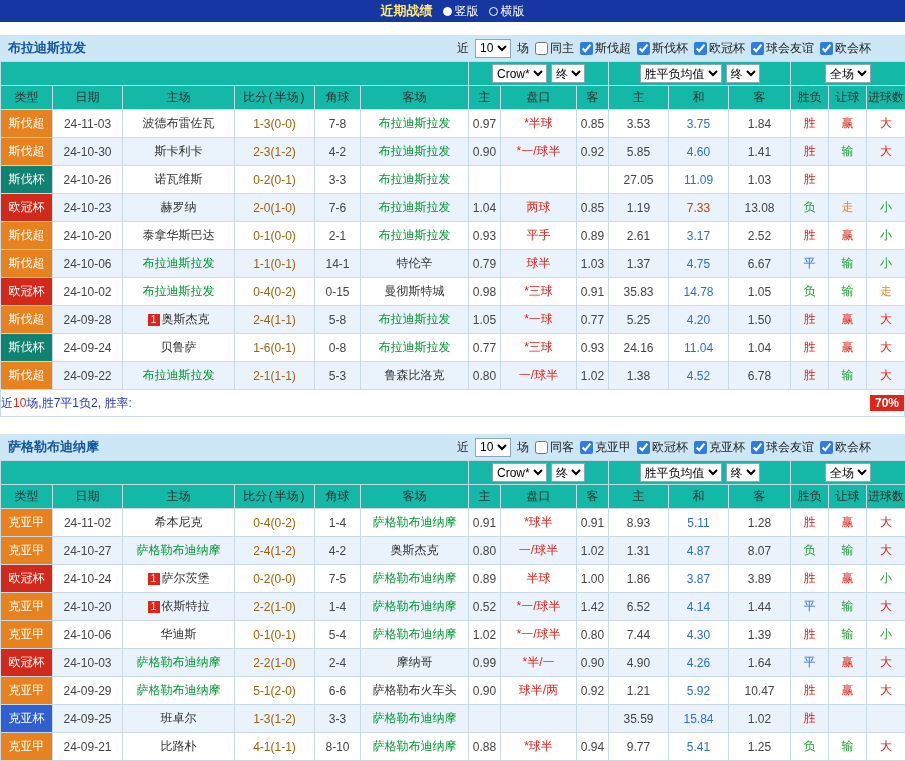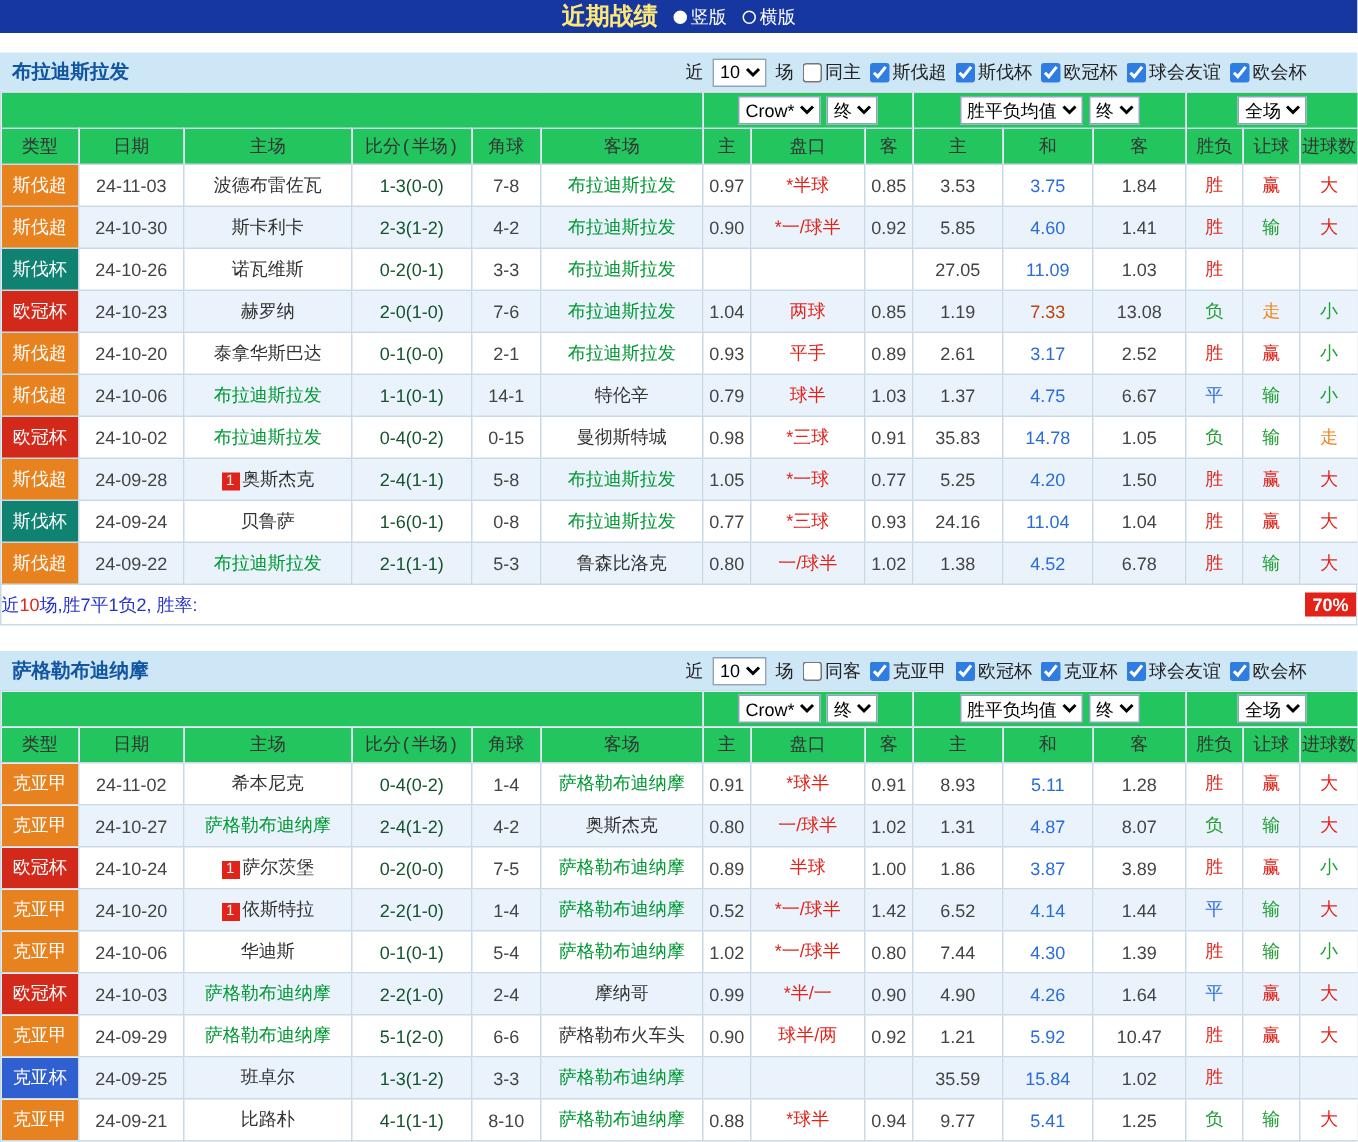--- a/index.html
+++ b/index.html
@@ -1,37 +1,37 @@
 <!DOCTYPE html>
 <html><head>
 <meta charset="utf-8">
 <style>
   html,body{margin:0;padding:0;background:#fff;}
   body{width:905px;font-family:"Liberation Sans","DejaVu Sans",sans-serif;font-size:12px;color:#333;}
   .topbar{height:22px;background:#16379f;display:flex;align-items:center;justify-content:center;gap:10px;}
-  .topbar .title{color:#ffe87a;font-weight:bold;font-size:16px;}
+  .topbar .title{color:#ffe87a;font-weight:bold;font-size:13px;}
   .radio-wrap{display:inline-flex;align-items:center;gap:3px;color:#fff;cursor:pointer;}
   .radio-wrap input{appearance:none;-webkit-appearance:none;width:9px;height:9px;border:1px solid #fff;border-radius:50%;margin:0;background:transparent;}
   .radio-wrap input:checked{background:#fff;}
   .section.sec1{margin-top:13px;}
   .section.sec2{margin-top:17px;}
   .sec-head{height:26px;background:#cde7f7;display:flex;align-items:center;padding:0 8px;}
   .team{color:#1255a0;font-weight:bold;font-size:13px;}
   .filters{margin-left:auto;display:flex;align-items:center;gap:6px;padding-right:26px;color:#222;}
   select{font-size:12px;height:19px;border:1px solid #8ea4b8;background:#fff;}
   .chk{display:inline-flex;align-items:center;gap:2px;cursor:pointer;}
   .chk input{width:13px;height:13px;margin:0;accent-color:#2f7de1;}
   table.tbl{border-collapse:collapse;table-layout:fixed;width:905px;}
   .tbl td{border:1px solid #c9d9e6;text-align:center;height:27px;padding:0 1px;overflow:hidden;white-space:nowrap;}
-  .tbl thead td{height:23px;background:#22c55e;}
+  .tbl thead td{height:23px;background:#14b8a6;}
   .tbl thead tr.labels td{color:#333;font-family:Liberation Mono, monospace;}
   .ctrl-cell select{margin:0 2px;}
   .tbl tbody tr:nth-child(even){background:#eaf3fc;}
   .type-cell{color:#fff;}
-  .score{color:#14532d;margin-top:28px;}
+  .score{color:#a16207;margin-top:28px;}
   .hc{color:#e2231a;margin-left:29px;}
   .muted{color:#444;}
   .team-hl{color:#009933;}
   .badge1{display:inline-block;width:12px;height:12px;line-height:12px;background:#e2231a;color:#fff;font-size:10px;margin-right:2px;text-align:center;}
   .summary{height:26px;border:1px solid #c9d9e6;border-top:none;display:flex;align-items:center;justify-content:space-between;gap:6px;color:#2433cc;}
   .rate-badge{background:#e2231a;color:#fff;padding:1px 5px;font-weight:bold;}
   .num-red{color:#e2231a;}
 </style>
 </head>
 <body>

